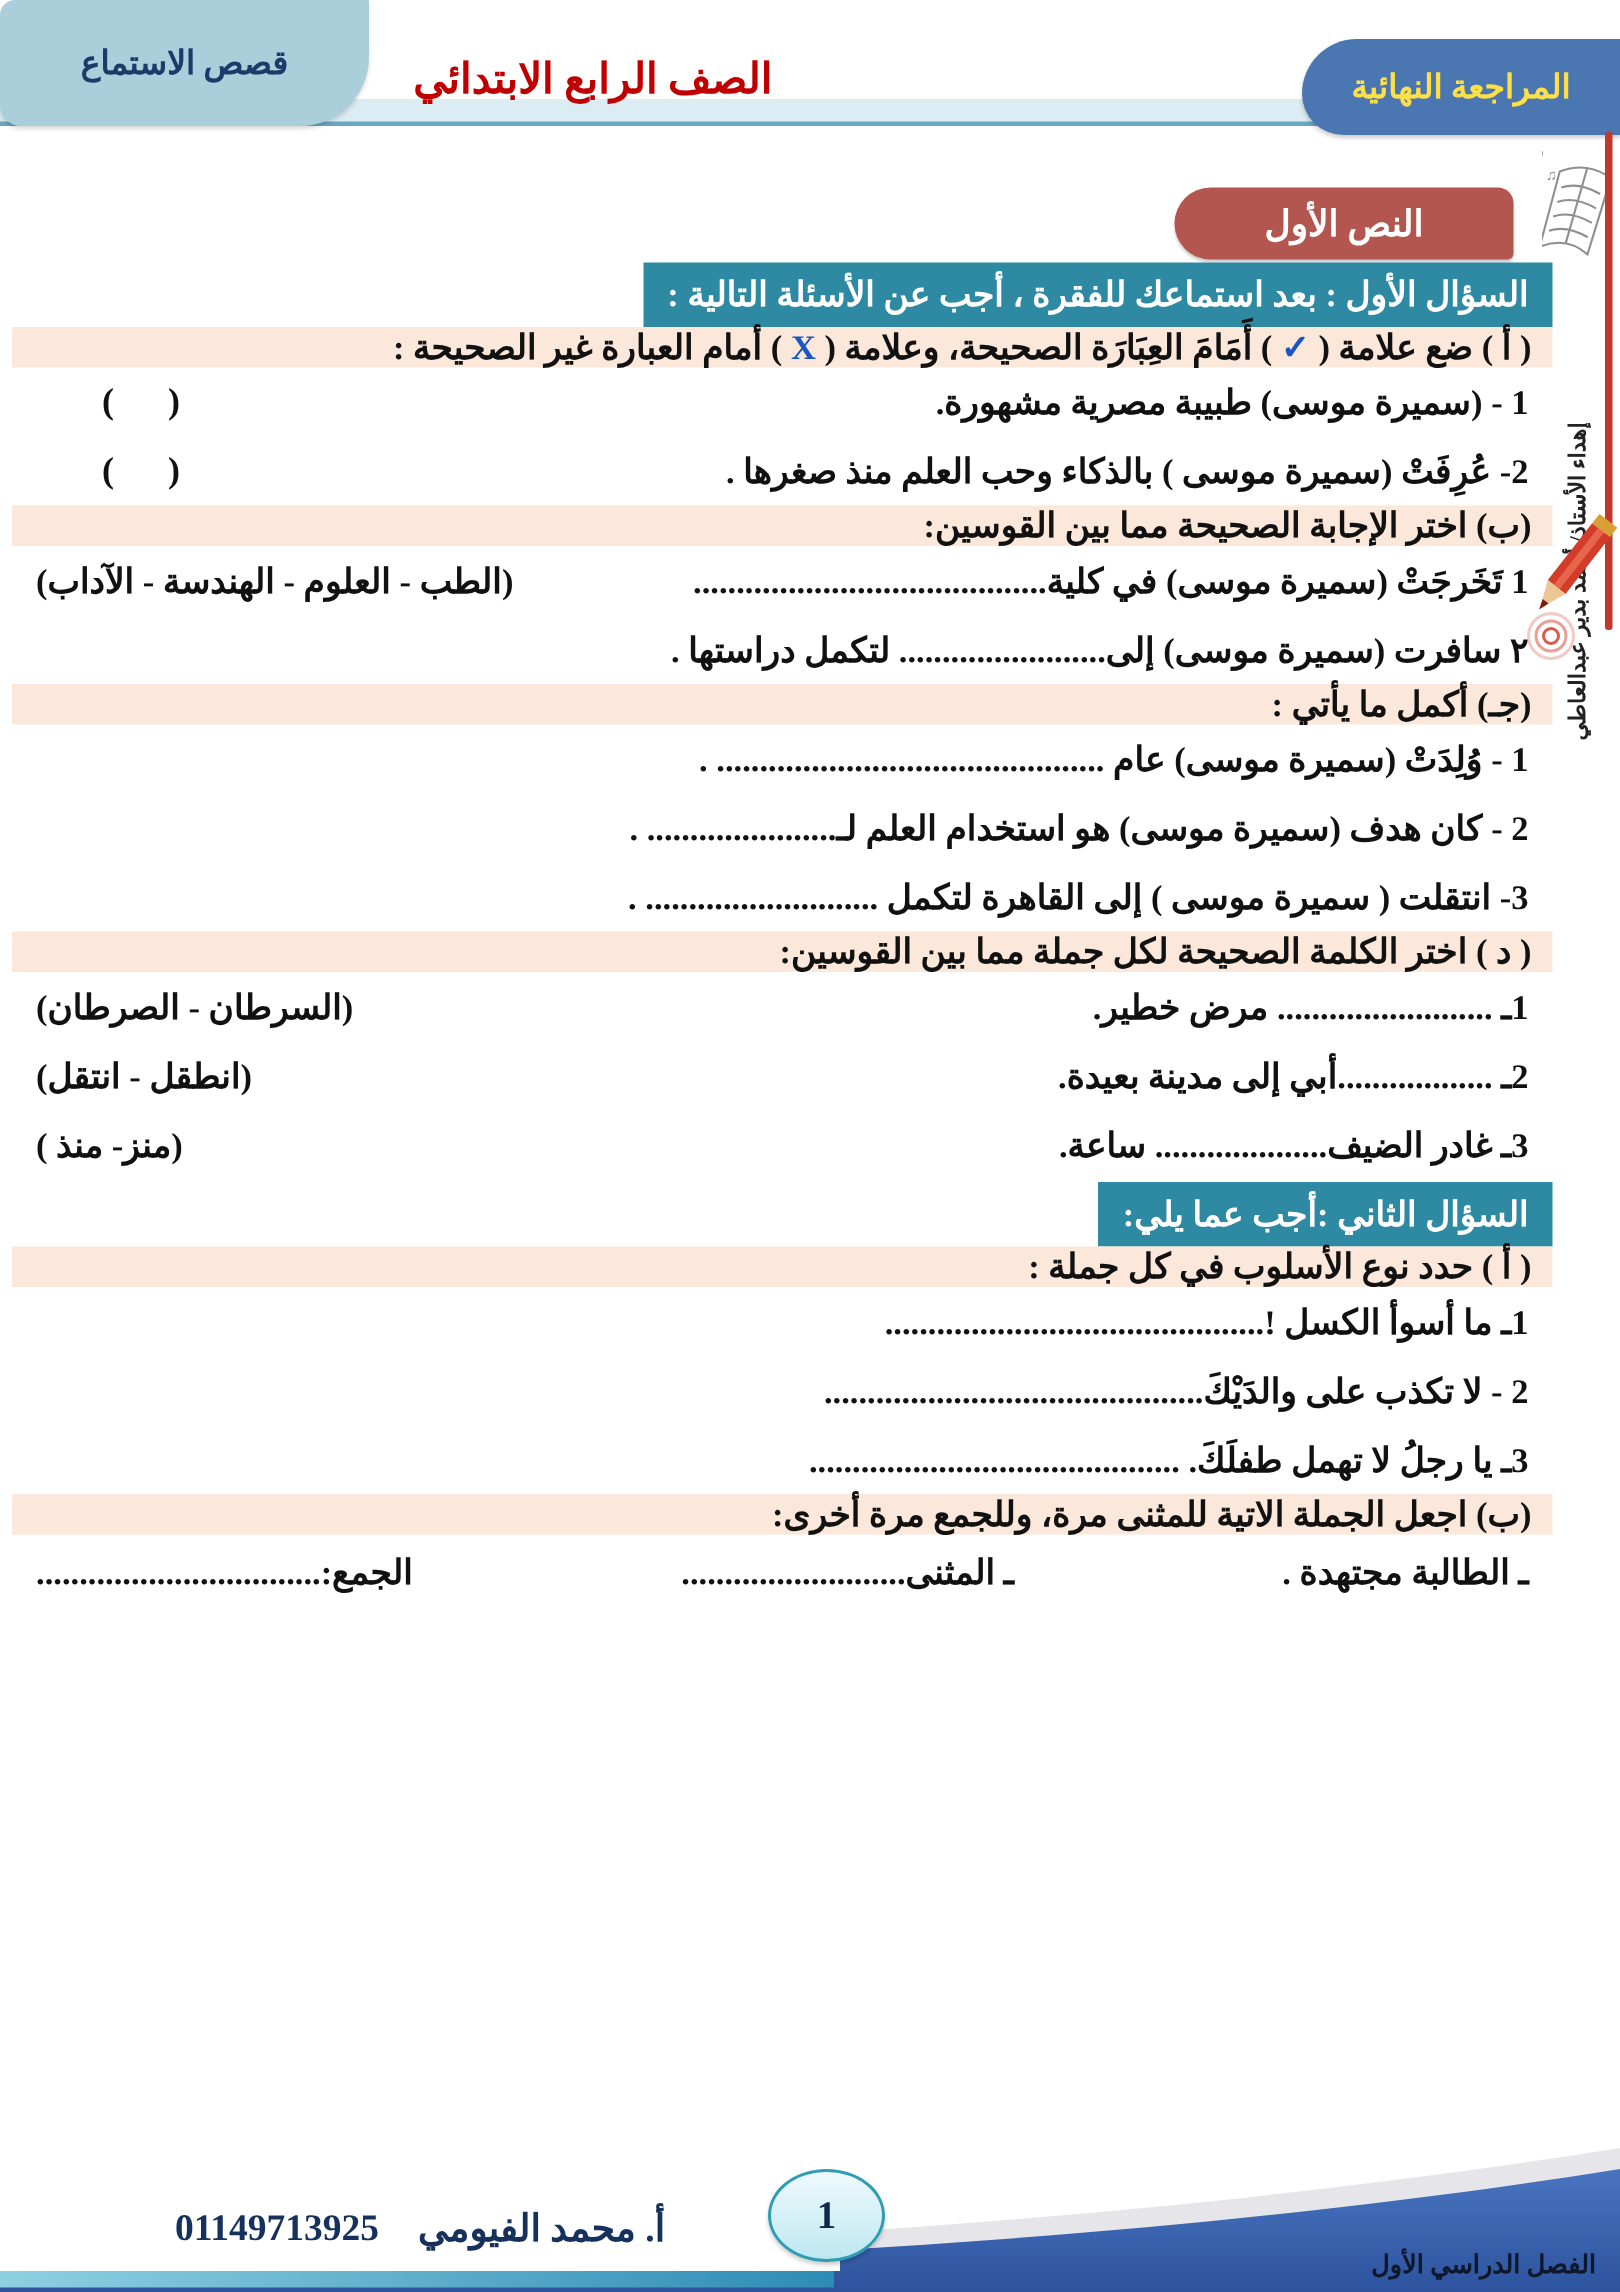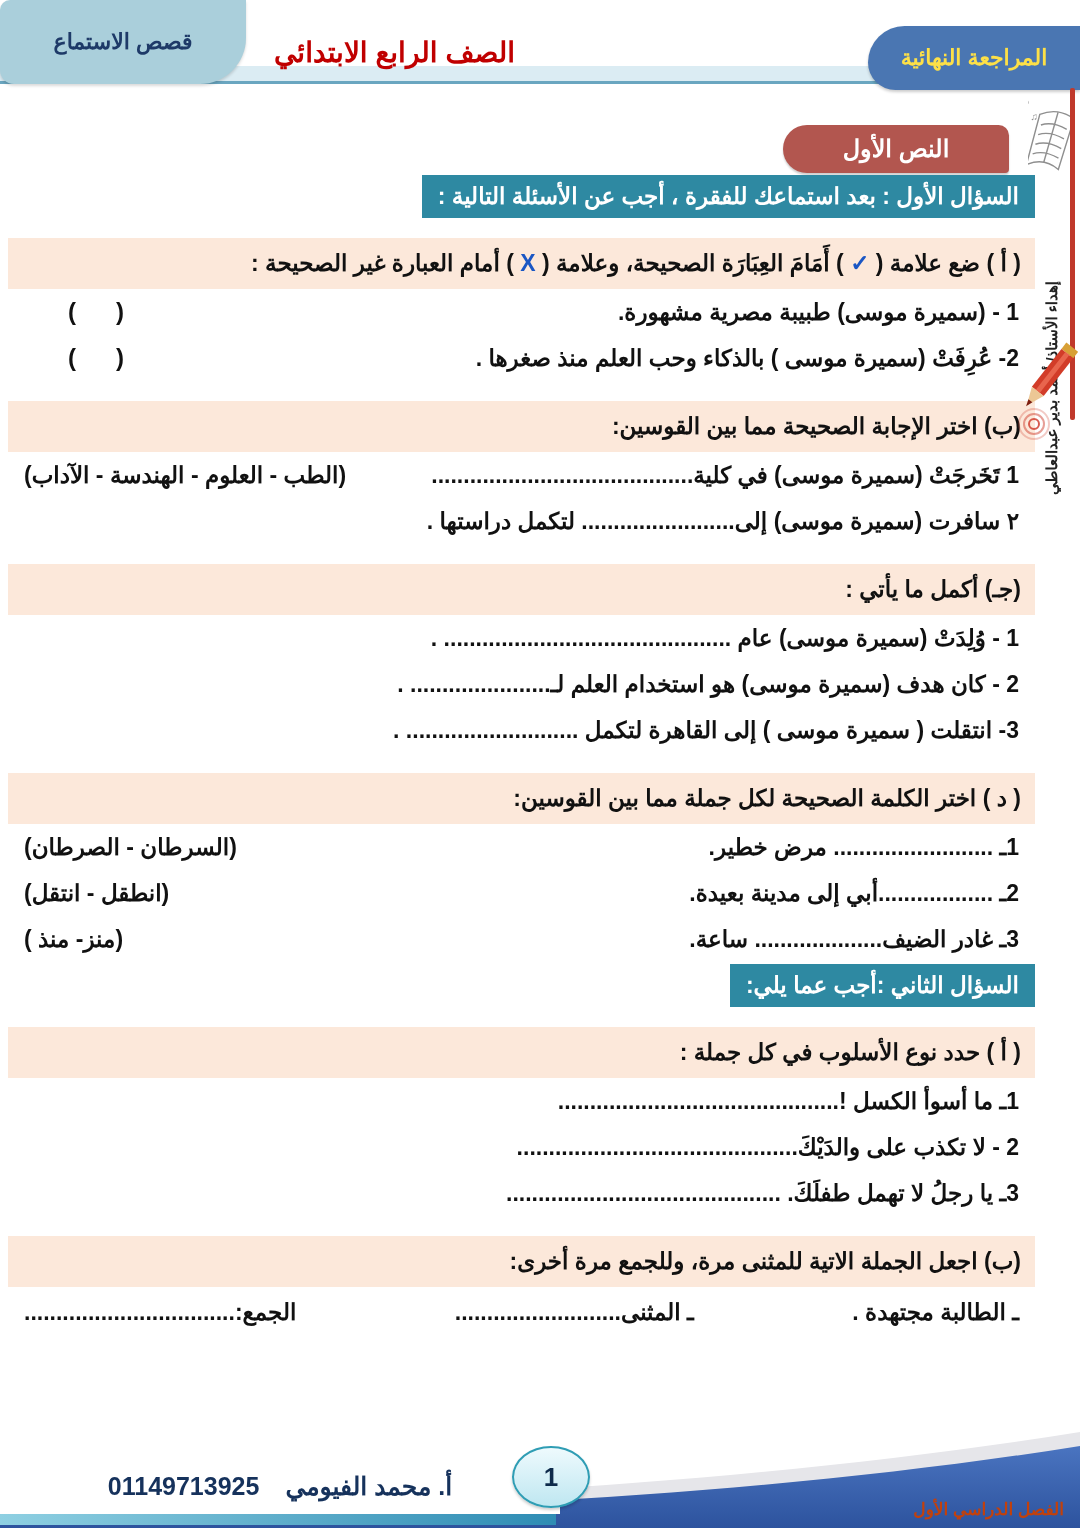--- a/index.html
+++ b/index.html
@@ -1,17 +1,17 @@
 <!DOCTYPE html>
 <html lang="ar" dir="rtl"><head>
 <meta charset="utf-8">
 <style>
   html,body{margin:0;padding:0;}
   .page{position:relative;width:1080px;height:1528px;background:#ffffff;overflow:hidden;
-        font-family:Liberation Sans, sans-serif;direction:rtl;color:#111;}
+        font-family:Liberation Serif, serif;direction:rtl;color:#111;}
 
   
   .header{position:relative;height:92px;}
   .header-stripe{position:absolute;left:0;right:0;top:66px;height:15px;background:#dbecf3;
                  border-bottom:3px solid #6aa6c0;}
   .tab-left{position:absolute;left:0;top:0;width:246px;height:84px;background:#aacfdb;
             border-radius:10px 0 46px 14px;display:flex;align-items:center;justify-content:center;
             font-size:22px;font-weight:bold;color:#1e3a68;box-shadow:0 2px 3px rgba(0,0,0,.15);}
   .grade{position:absolute;right:565px;top:36px;font-size:28px;font-weight:bold;color:#c00000;}
   .tab-right{position:absolute;right:0;top:26px;width:212px;height:64px;background:#4a76b2;
@@ -37,33 +37,33 @@
   .book-icon{position:absolute;right:10px;top:0;}
   .pencil-icon{position:absolute;right:2px;top:252px;}
 
   
   .main{position:relative;margin:0 45px 0 8px;z-index:2;}
   .badge{width:226px;height:48px;margin:33px 26px 0 0;background:#b2564f;
          border-radius:60px 26px 10px 60px;display:flex;align-items:center;justify-content:center;
          font-size:24px;font-weight:bold;color:#fff;box-shadow:0 2px 2px rgba(0,0,0,.2);}
   .teal-bar{width:fit-content;background:#2e89a2;color:#fff;font-size:23px;font-weight:bold;
             padding:8px 16px;margin-top:2px;}
-  .peach{background:#fce8da;font-size:23px;font-weight:bold;padding:12px 14px;margin-top:20px;}
+  .peach{background:#fce8da;font-size:23px;font-weight:bold;padding:0 14px;margin-top:0;}
   .row{display:flex;justify-content:space-between;align-items:center;min-height:46px;
        font-size:23px;font-weight:bold;padding:0 16px;}
   .row .answer{white-space:pre;font-size:24px;padding-left:44px;}
   .row .options{white-space:nowrap;}
   .blue-mark{color:#1a56c4;}
   .triple{display:flex;justify-content:space-between;align-items:center;min-height:50px;
           font-size:23px;font-weight:bold;padding:0 16px;}
 
   
   .footer{position:absolute;left:0;right:0;bottom:0;height:96px;z-index:4;}
   .footer svg.wave{position:absolute;inset:0;width:100%;height:100%;}
-  .footer-term{position:absolute;right:16px;bottom:8px;color:#c2410c;font-size:17px;font-weight:bold;}
+  .footer-term{position:absolute;right:16px;bottom:8px;color:#0f172a;font-size:17px;font-weight:bold;}
   .teacher-box{position:absolute;left:0;bottom:14px;width:560px;height:56px;background:#fff;
                display:flex;align-items:center;justify-content:center;gap:26px;
                font-size:25px;font-weight:bold;color:#16325c;}
   .teacher-phone{direction:ltr;}
   .teacher-underline{position:absolute;left:0;bottom:3px;width:556px;height:12px;
                      background:linear-gradient(90deg,#8fd0e2,#2e8cb4);}
   .page-oval{position:absolute;left:512px;bottom:20px;width:74px;height:58px;border-radius:50%;
              background:linear-gradient(180deg,#eefafd,#bfe7f1);border:2px solid #2f9db4;
              display:flex;align-items:center;justify-content:center;font-size:26px;font-weight:bold;
              color:#0d2a4a;box-shadow:0 2px 3px rgba(0,0,0,.2);}

